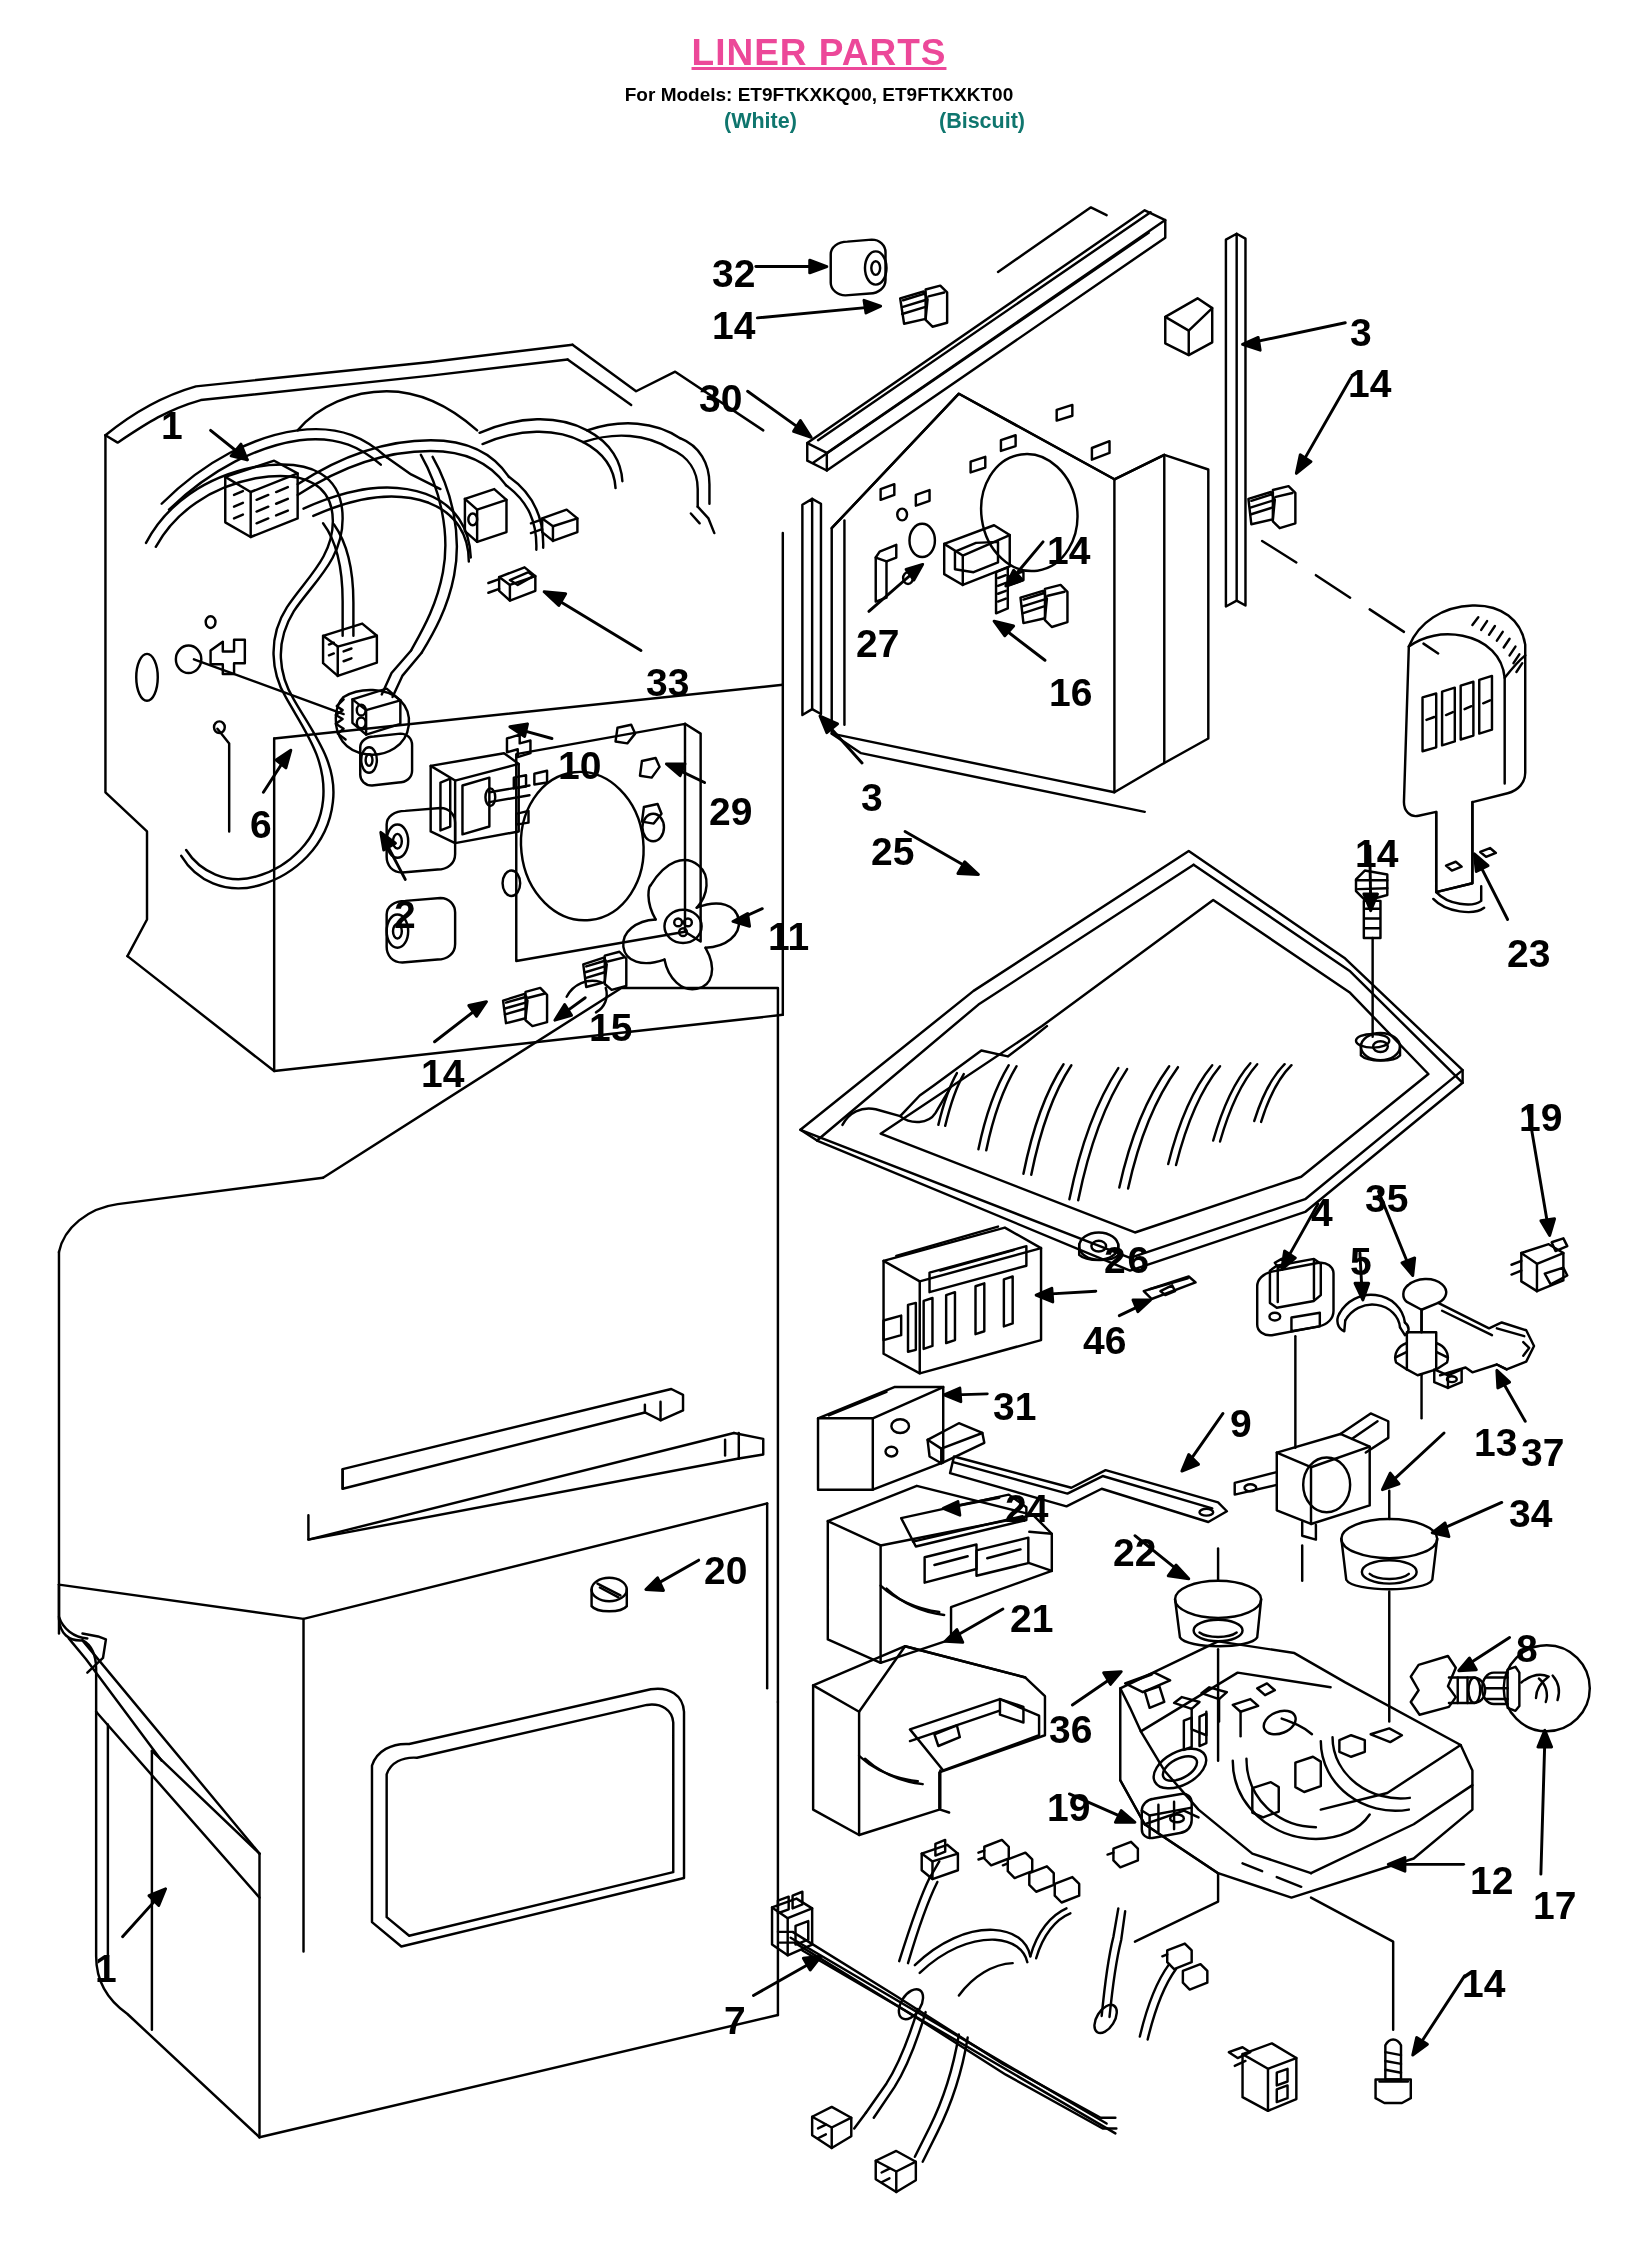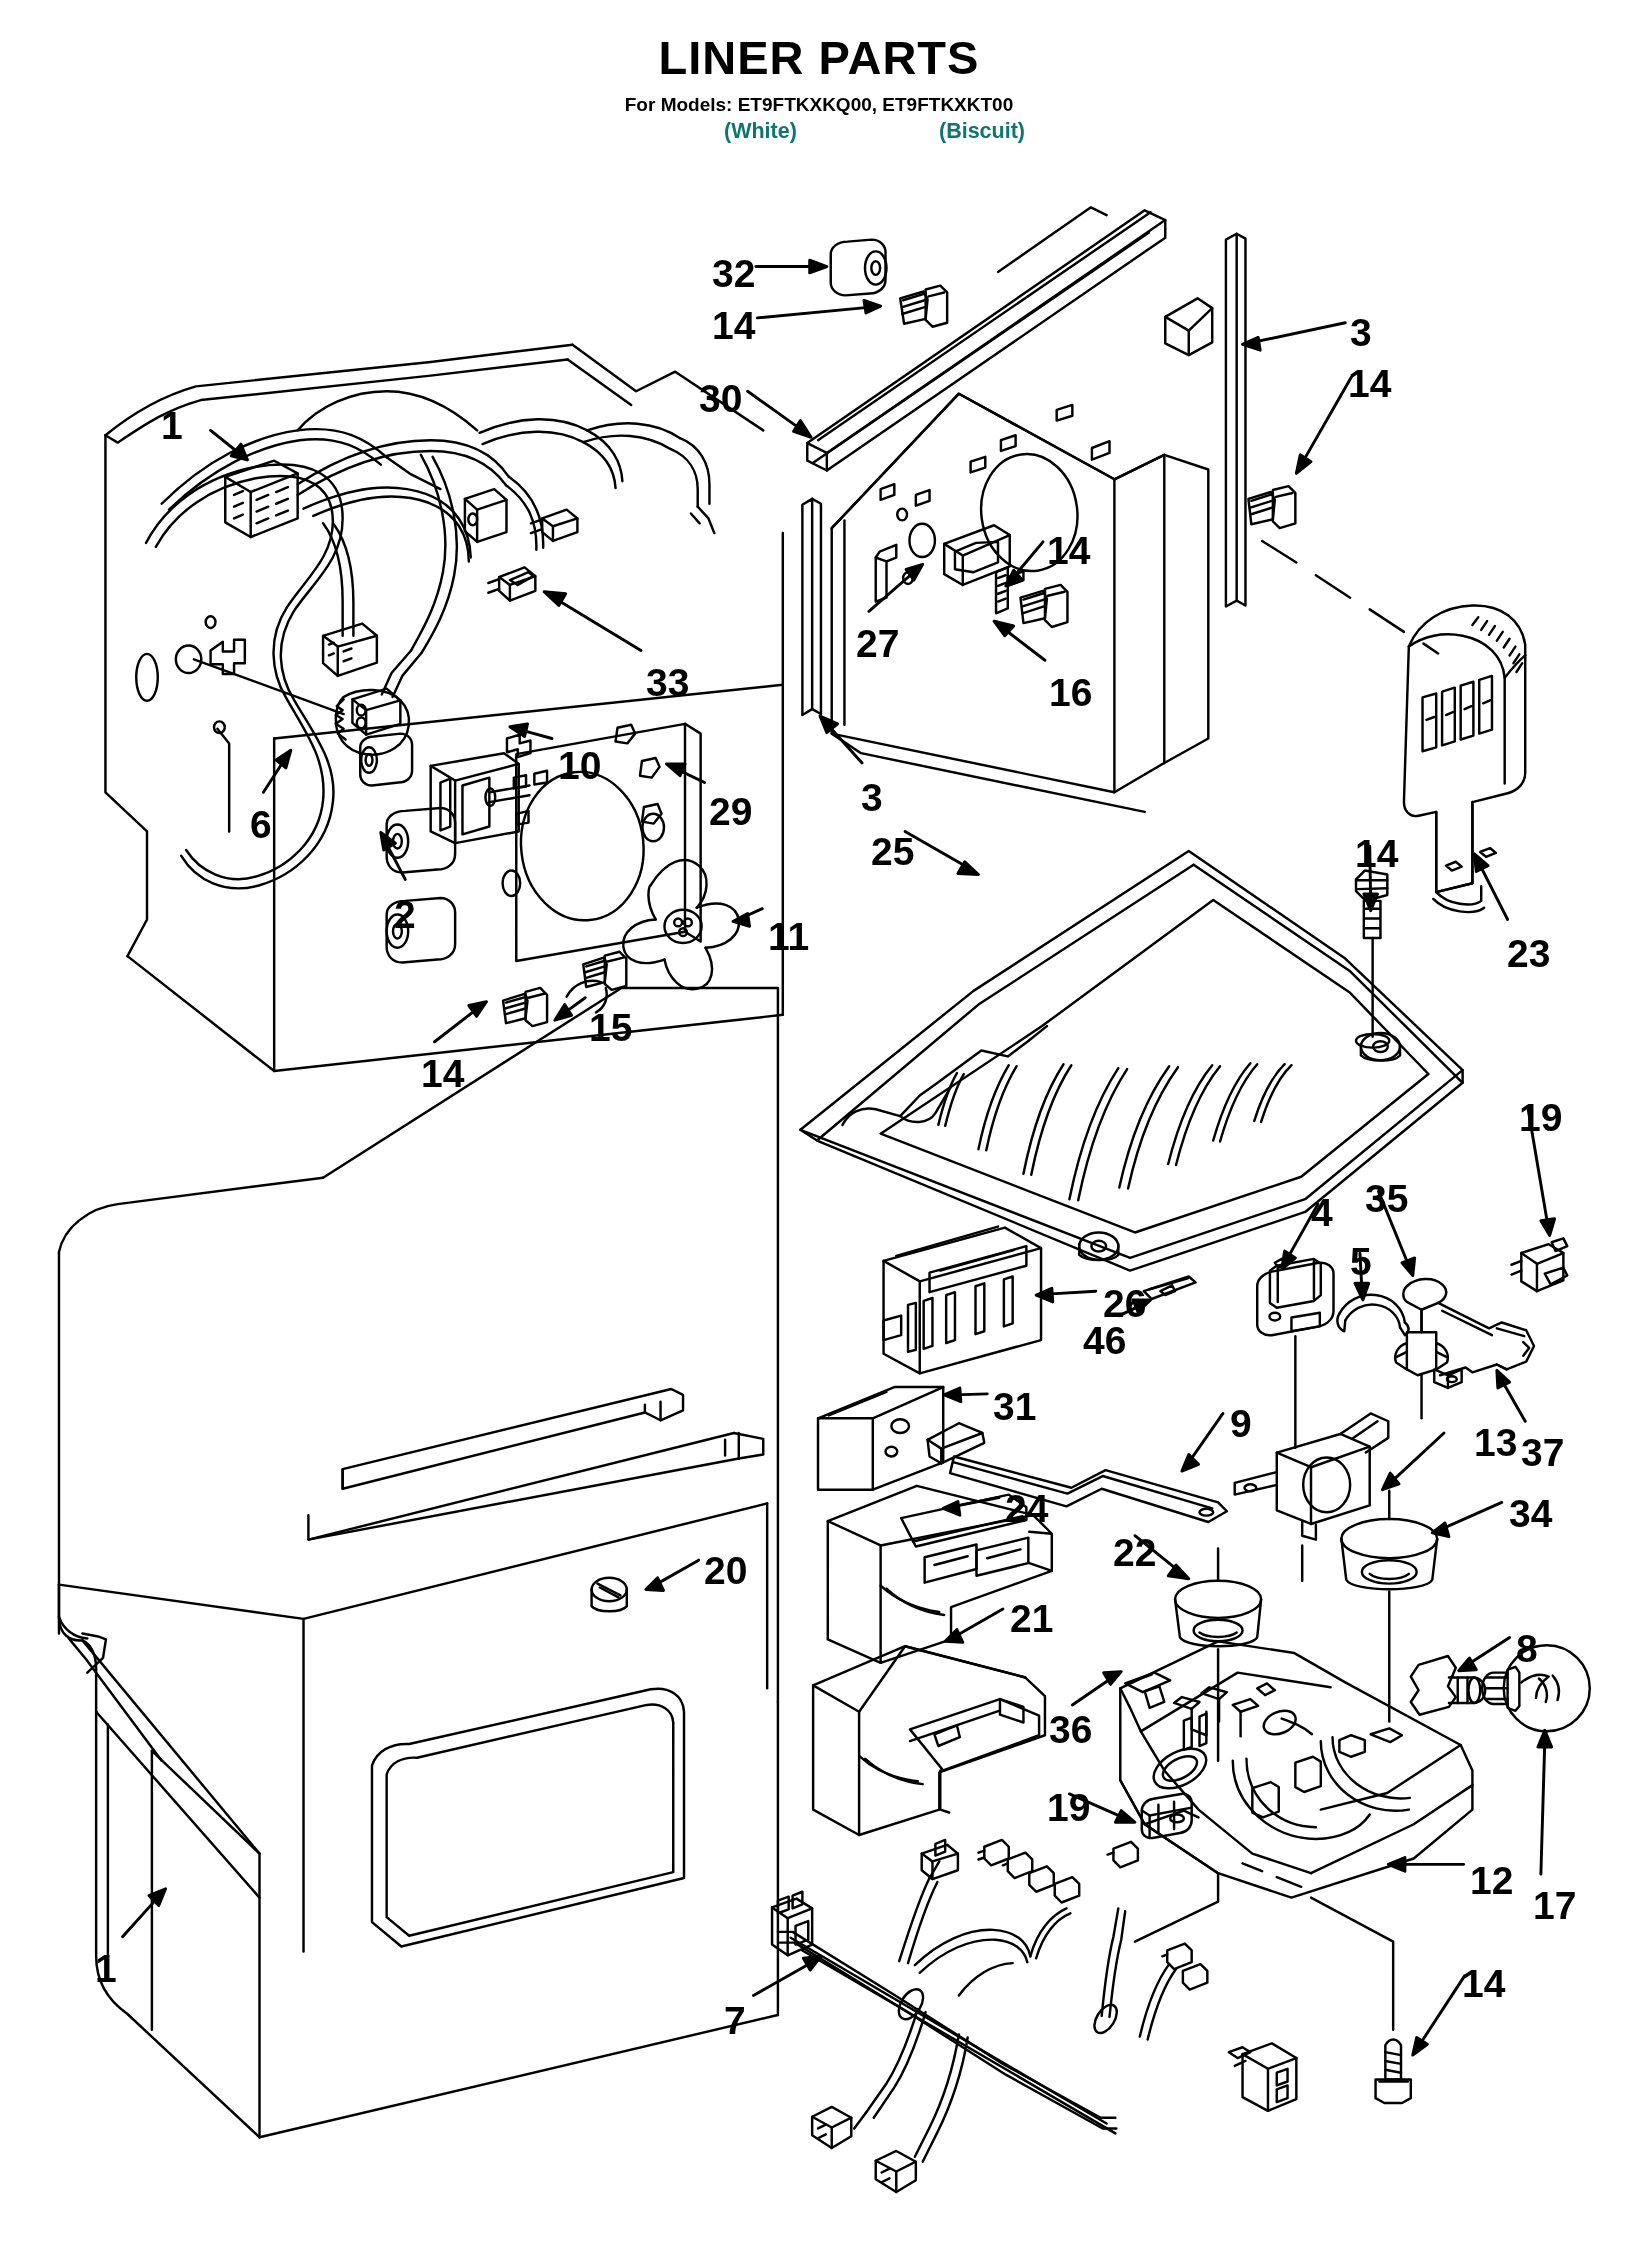--- a/index.html
+++ b/index.html
@@ -15,25 +15,26 @@
   
   #header{
     position:absolute;
     left:0; top:34px;
     width:1638px;
     text-align:center;
   }
   #doc-title{
     font-family:"Liberation Sans",sans-serif;
     font-weight:bold;
-    font-size:47px;
+    font-size:37px;
     letter-spacing:1px;
-    color:#000000;
+    color:#ec4899;
     line-height:1.0;
     margin:0;
+    text-decoration:underline;
   }
   #models-line{
     font-family:"Liberation Sans",sans-serif;
     font-weight:bold;
     font-size:19px;
     color:#000;
     margin-top:12.7px;
     line-height:1.16;
   }
   #finish-line{
@@ -893,21 +894,21 @@
     <span class="callout" style="left:1047px; top:531px;">14</span>
     <span class="callout" style="left:1049px; top:673px;">16</span>
     <span class="callout" style="left:861px; top:778px;">3</span>
     <span class="callout" style="left:871px; top:832px;">25</span>
     <span class="callout" style="left:1355px; top:834px;">14</span>
     <span class="callout" style="left:1507px; top:934px;">23</span>
     <span class="callout" style="left:1519px; top:1098px;">19</span>
     <span class="callout" style="left:1311px; top:1193px;">4</span>
     <span class="callout" style="left:1365px; top:1179px;">35</span>
     <span class="callout" style="left:1350px; top:1242px;">5</span>
-    <span class="callout" style="left:1103px; top:1284px;">26</span>
+    <span class="callout" style="left:1103px; top:1244px;font-family:Liberation Mono, monospace;">26</span>
     <span class="callout" style="left:1083px; top:1321px;">46</span>
     <span class="callout" style="left:993px; top:1387px;">31</span>
     <span class="callout" style="left:1450px; top:1423px;margin-left:24px;">13</span>
     <span class="callout" style="left:1521px; top:1433px;">37</span>
     <span class="callout" style="left:1230px; top:1404px;">9</span>
     <span class="callout" style="left:1509px; top:1494px;">34</span>
     <span class="callout" style="left:1005px; top:1489px;">24</span>
     <span class="callout" style="left:1113px; top:1533px;">22</span>
     <span class="callout" style="left:1010px; top:1599px;">21</span>
     <span class="callout" style="left:704px; top:1551px;">20</span>

